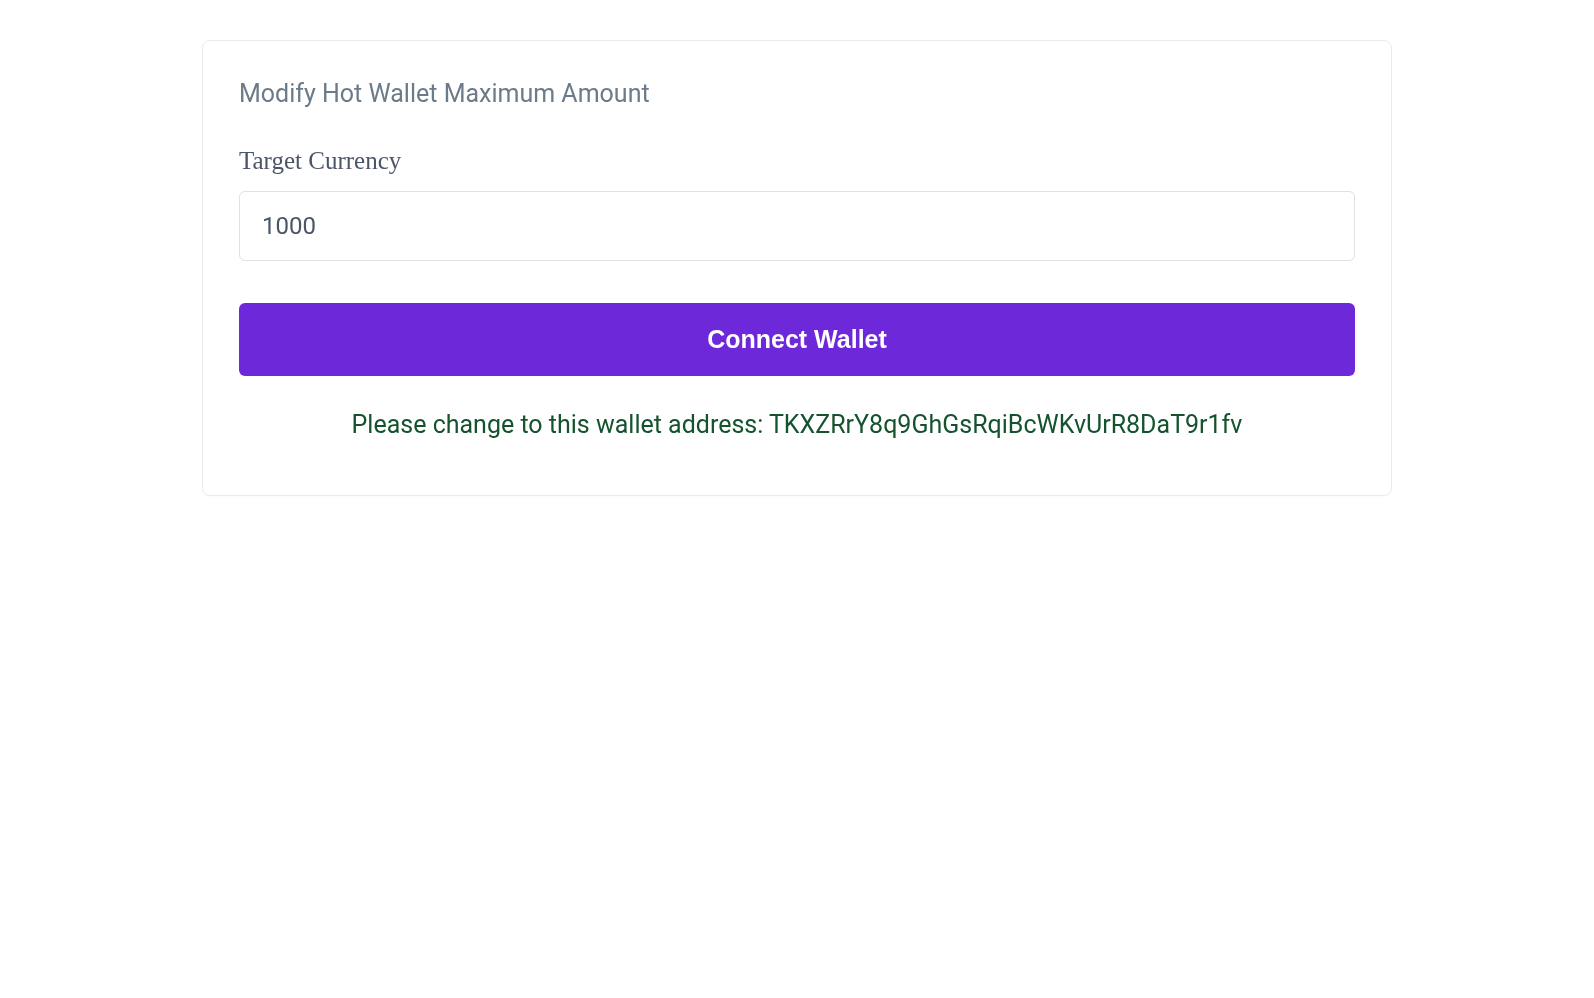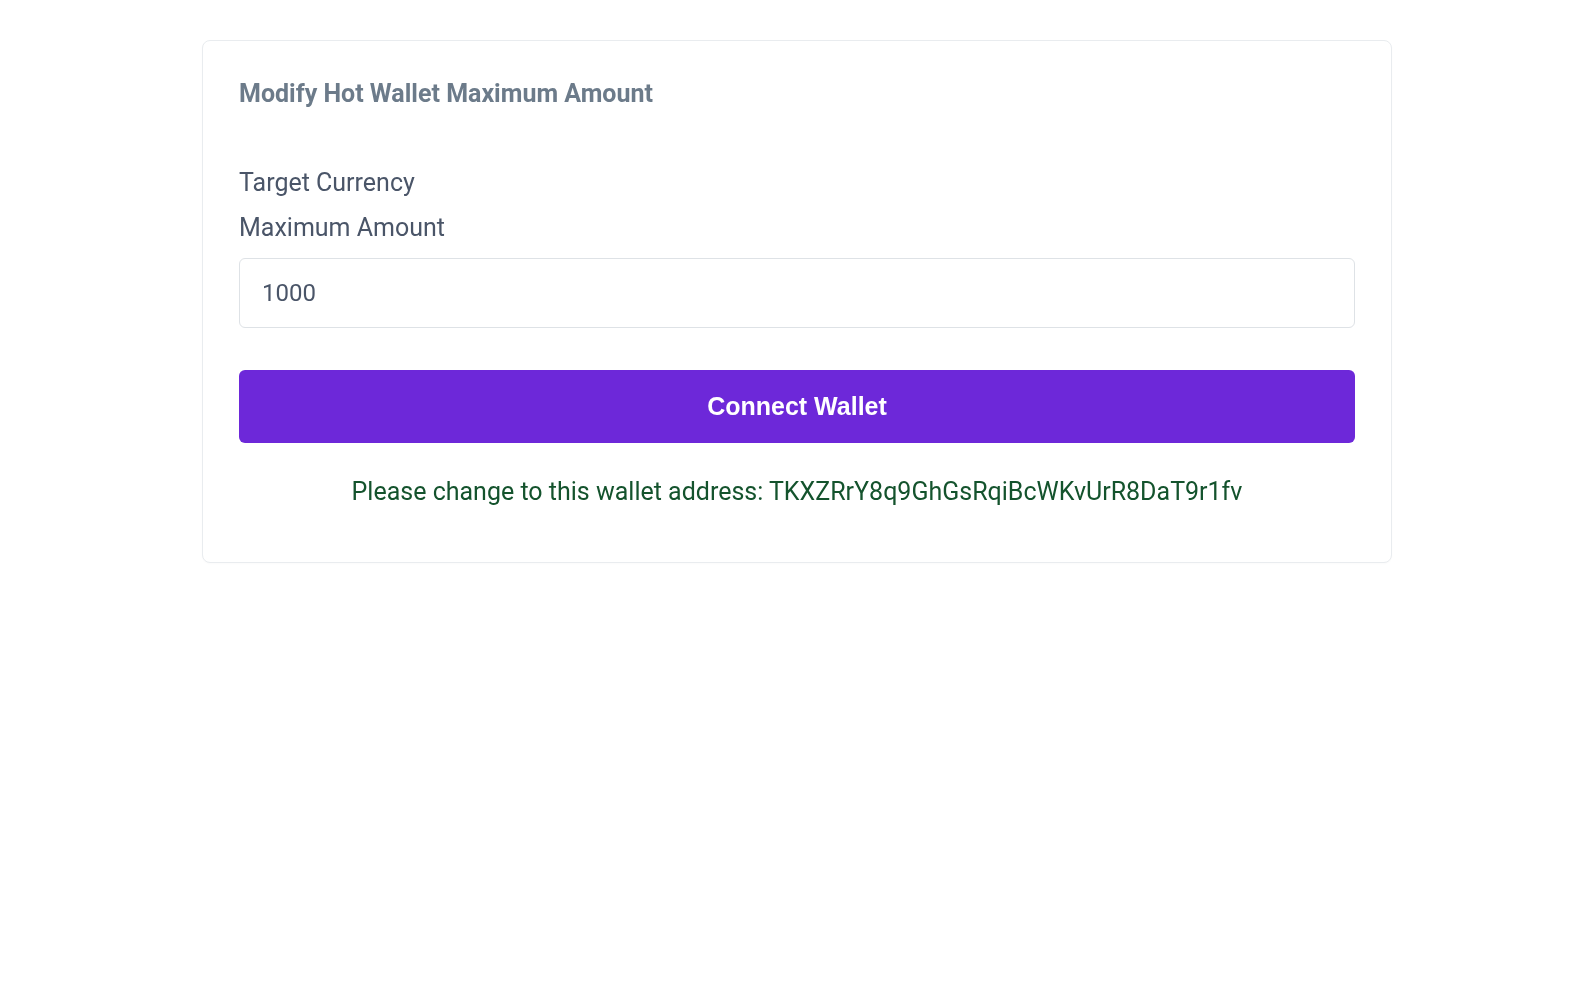--- a/index.html
+++ b/index.html
@@ -24,29 +24,30 @@
     .card-title {
       font-size: 41px;
       font-weight: 700;
       color: #3e4a59;
       margin-bottom: 18px;
       letter-spacing: -0.4px;
     }
     .card-subtitle {
       font-size: 25px;
       color: #6c7b8a;
-      margin-bottom: 60px;
-      font-weight: 700;
+      margin-bottom: 39px;
+      font-weight: 400;
     }
     .form-label {
       display: block;
       font-size: 25px;
       color: #4a5568;
       margin-bottom: 16px;
       font-weight: 400;
+      font-family: Liberation Serif, serif;
     }
     .form-input {
       width: 100%;
       padding: 20px 22px;
       font-size: 24px;
       color: #4a5568;
       border: 1px solid #dee2e6;
       border-radius: 6px;
       background: #ffffff;
       margin-bottom: 28px;
@@ -73,19 +74,18 @@
     }
   </style>
 </head>
 <body>
 
 <div class="card">
   <p class="card-subtitle">Modify Hot Wallet Maximum Amount</p>
 
   <label class="form-label">Target Currency</label>
 
-  <label class="form-label">Maximum Amount</label>
   <input type="text" class="form-input" value="1000" style="">
 
   <button class="btn-primary">Connect Wallet</button>
 
   <p class="helper-text">Please change to this wallet address: TKXZRrY8q9GhGsRqiBcWKvUrR8DaT9r1fv</p>
 </div>
 
 </body></html>

